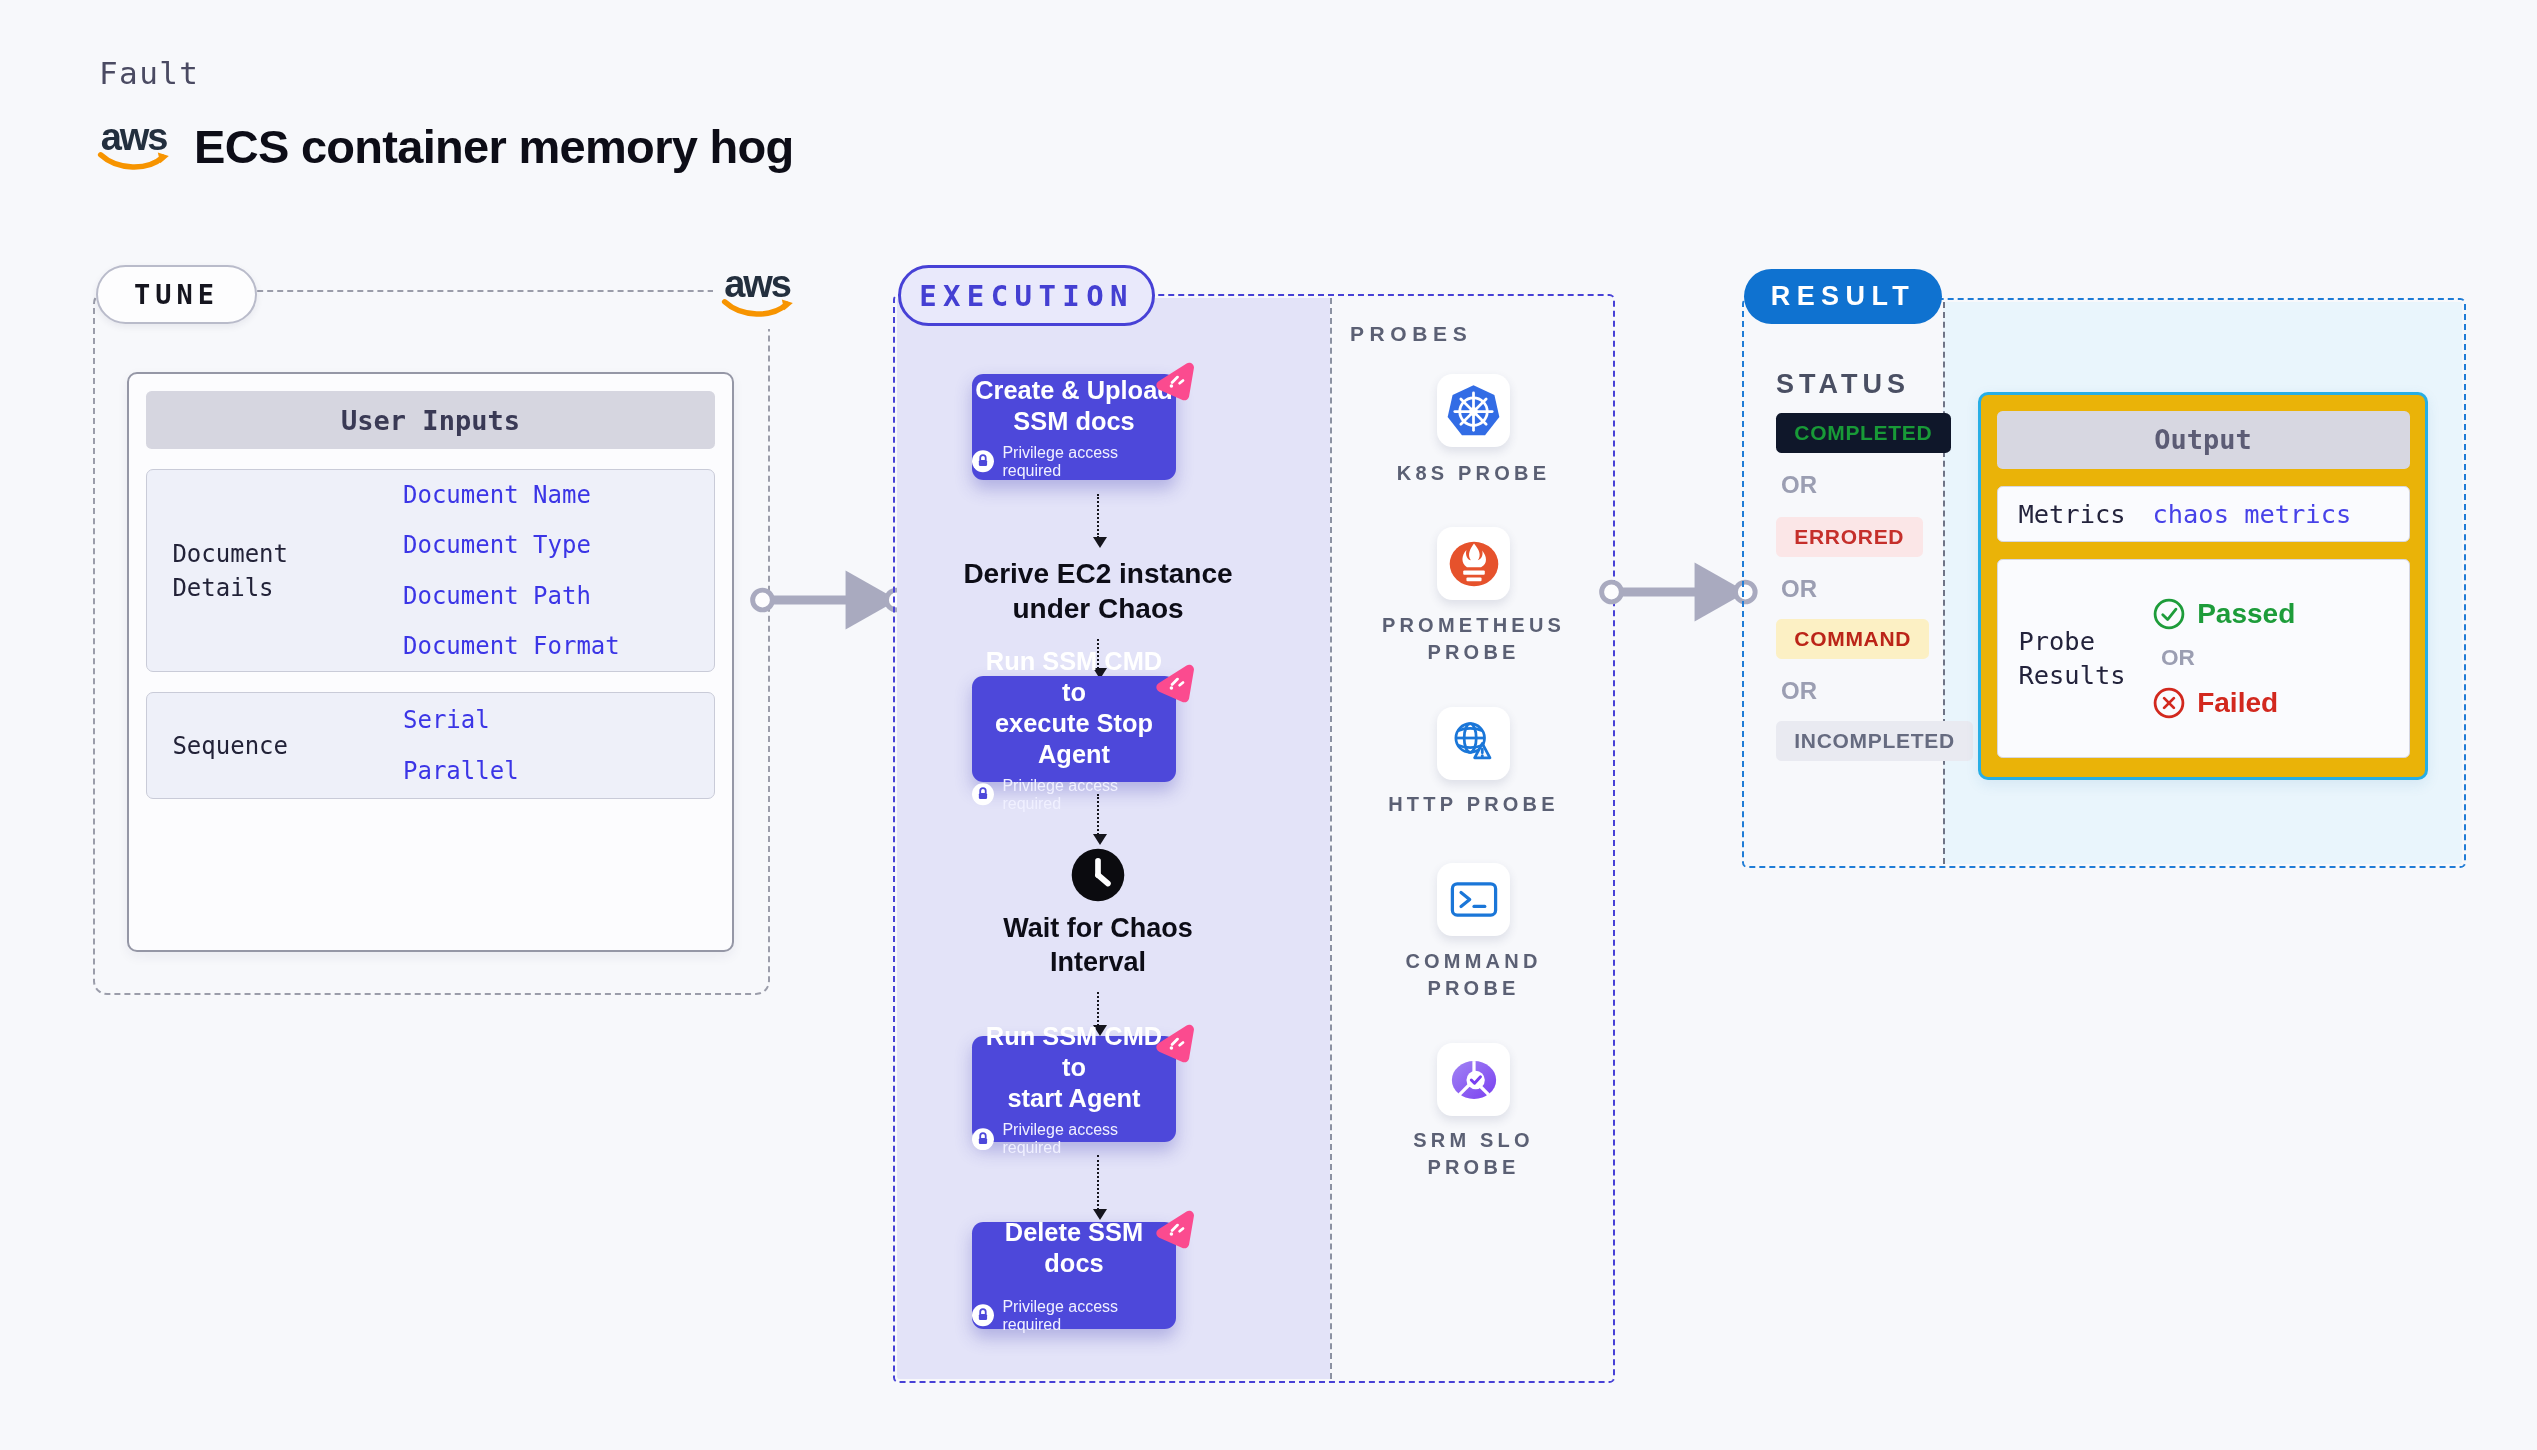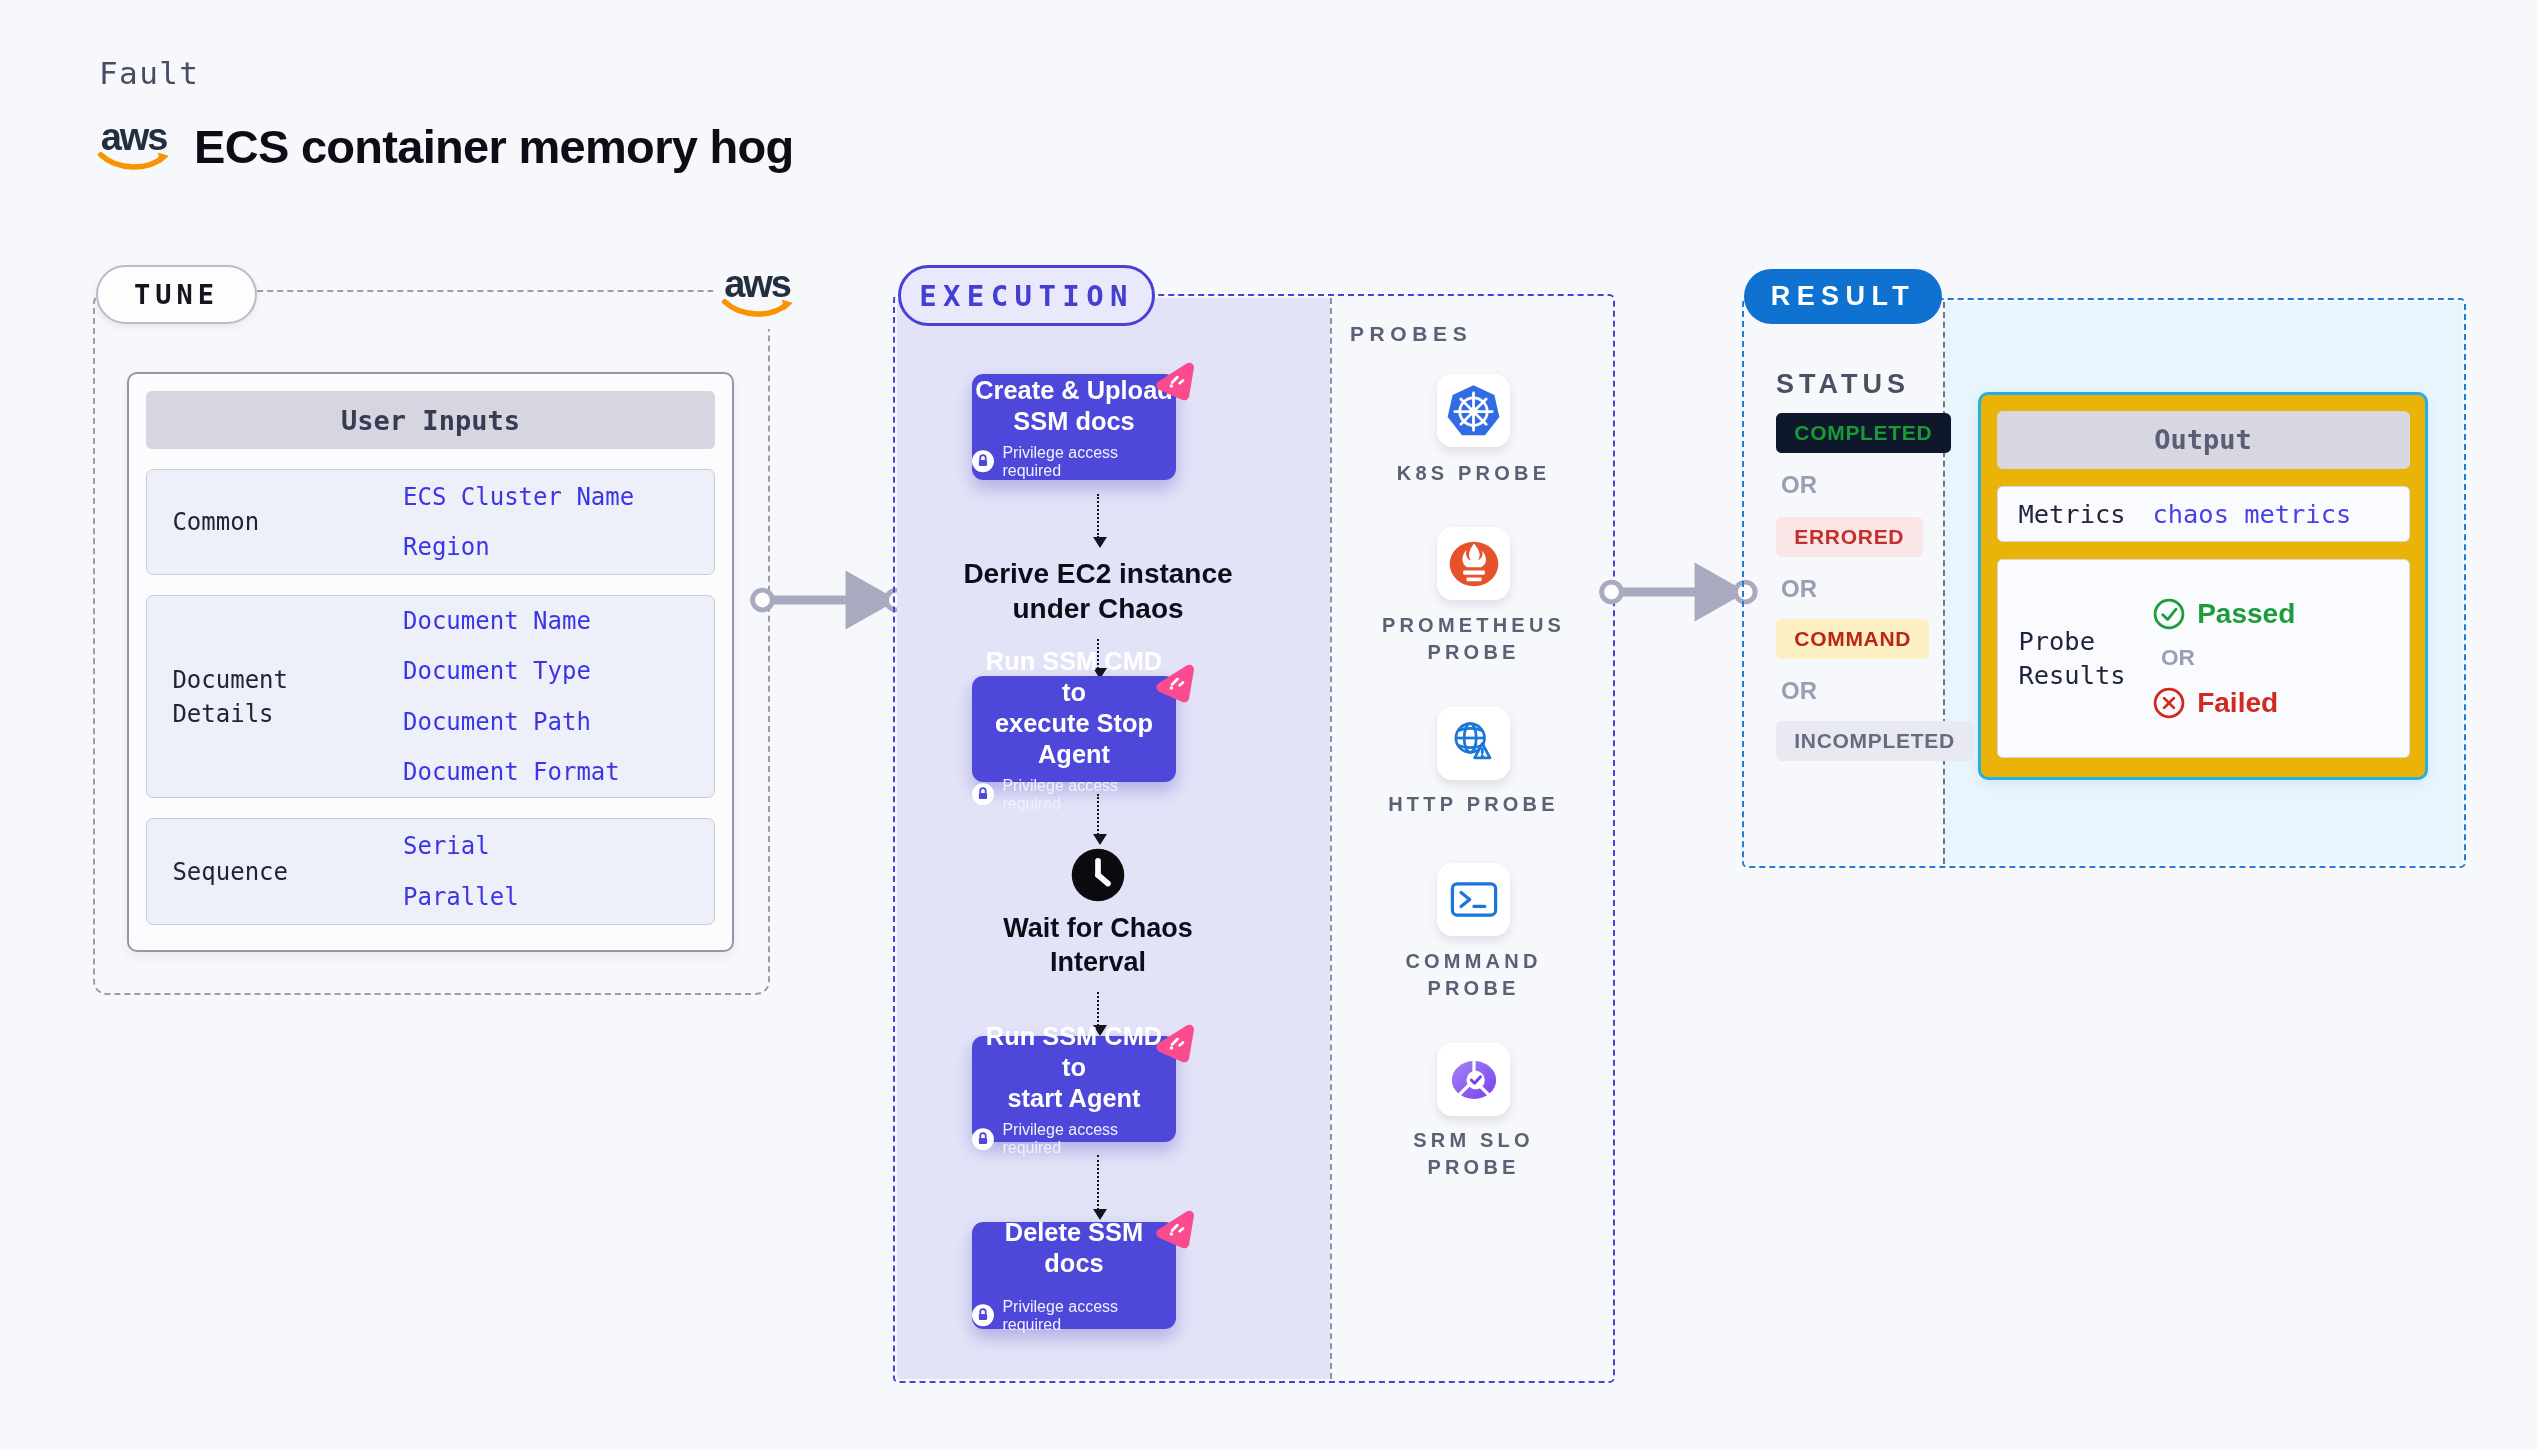--- a/index.html
+++ b/index.html
@@ -120,27 +120,20 @@
     <svg class="aws-swoosh" width="73" height="21" viewBox="0 0 120 34">
       <path d="M6 6 C 34 32, 84 32, 108 10" stroke="#f79400" stroke-width="9" fill="none" stroke-linecap="round"></path>
       <polygon points="100,2 118,8 104,20" fill="#f79400"></polygon>
     </svg>
   </div>
 </div>
 
 <div class="abs ui-card">
   <div class="ui-header mono">User Inputs</div>
 
-  <div class="ui-row" style="height:106px;">
-    <div class="ui-row-label mono">Common</div>
-    <div class="ui-row-values">
-      <span class="ui-value mono">ECS Cluster Name</span>
-      <span class="ui-value mono">Region</span>
-    </div>
-  </div>
 
   <div class="ui-row" style="height:203px;">
     <div class="ui-row-label mono">Document Details</div>
     <div class="ui-row-values">
       <span class="ui-value mono">Document Name</span>
       <span class="ui-value mono">Document Type</span>
       <span class="ui-value mono">Document Path</span>
       <span class="ui-value mono">Document Format</span>
     </div>
   </div>

